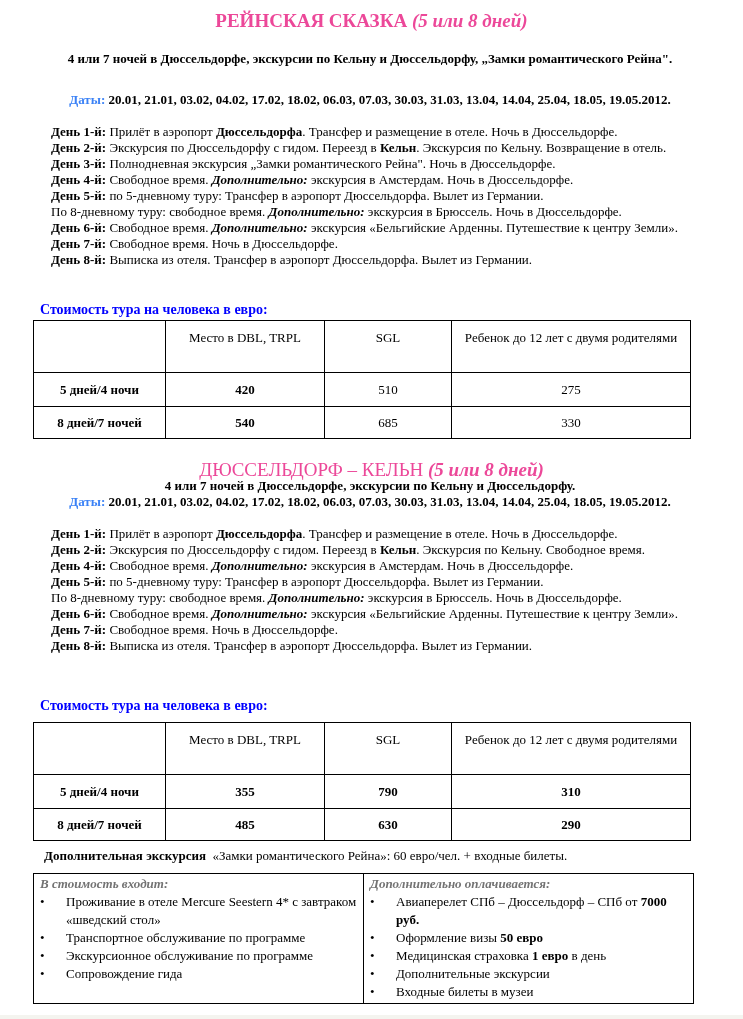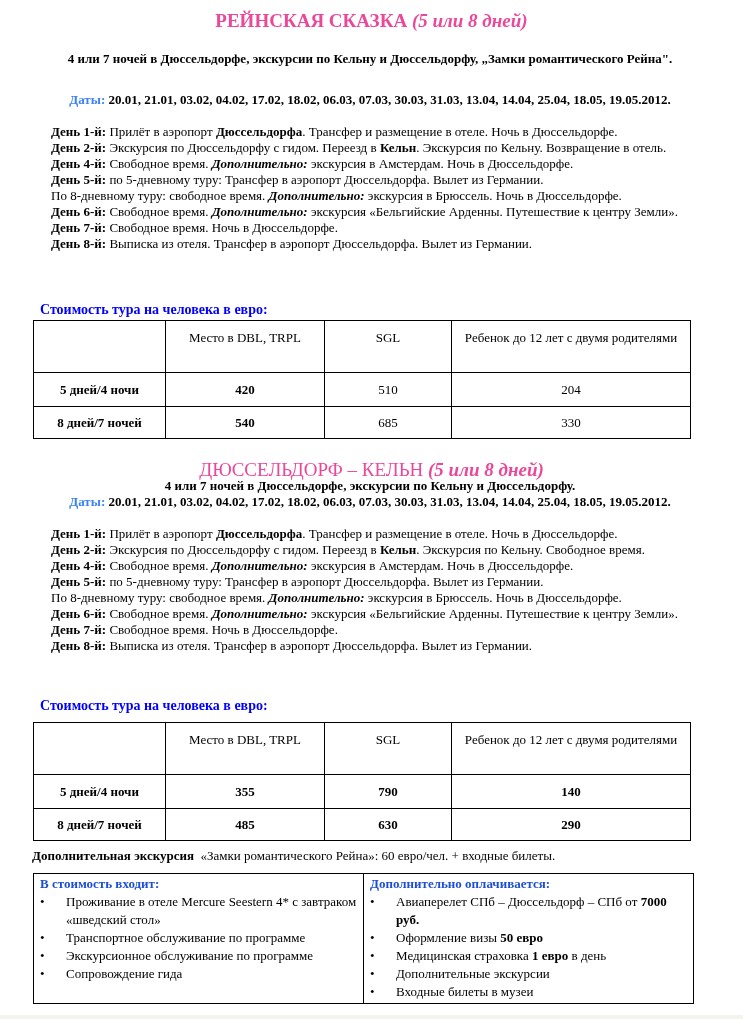--- a/index.html
+++ b/index.html
@@ -15,25 +15,25 @@
   .program { position: absolute; left: 40px; width: 660px; font-size: 13px; line-height: 16px; margin-left: 11px; }
   .program .day { display: block; }
   .program b.dl { font-weight: bold; }
   .program b.x { font-weight: bold; font-style: italic; }
   .price-label { position: absolute; left: 40px; font-size: 14px; font-weight: bold; color: #0000ff; }
   table.price { position: absolute; left: 33px; width: 658px; border-collapse: collapse; font-size: 13px; }
   table.price td { border: 1px solid #000; text-align: center; vertical-align: middle; padding: 0 4px; }
   table.price td.hd { vertical-align: top; padding-top: 8px; line-height: 18px; }
   table.price td.rowhead { font-weight: bold; }
   table.price td.val { font-weight: bold; margin-top: 24px; }
-  .extra { position: absolute; left: 32px; font-size: 13px; }
+  .extra { position: absolute; left: 44px; font-size: 13px; }
   .extra b { font-weight: bold; }
   table.incl { position: absolute; left: 33px; width: 661px; border-collapse: collapse; font-size: 13px; top: 873px; }
   table.incl td { border: 1px solid #000; vertical-align: top; padding: 1px 6px 2px 6px; width: 50%; line-height: 18px; }
-  table.incl .hdr { color: #1d4ed8; font-weight: bold; }
+  table.incl .hdr { color: #737373; font-weight: bold; font-style: italic; }
   table.incl ul { margin: 0; padding: 0; list-style: none; }
   table.incl li { position: relative; padding-left: 26px; }
   table.incl li::before { content: "\2022"; position: absolute; left: 0; top: 0; }
   .bottom-bar { position: absolute; left: 0; top: 1015px; width: 743px; height: 4px; background: #f4f4ef; }
 </style>
 </head>
 <body>
 
 <div class="page">
 
@@ -42,41 +42,42 @@
     <i>(5 или 8 дней)</i>
   </div>
   <div class="subtitle" style="top:50px;">4 или 7 ночей в Дюссельдорфе, экскурсии по Кельну и Дюссельдорфу, „Замки романтического Рейна".</div>
   <div class="dates" style="top:92px;">
     <span class="lbl">Даты:</span>
     <span>20.01, 21.01, 03.02, 04.02, 17.02, 18.02, 06.03, 07.03, 30.03, 31.03, 13.04, 14.04, 25.04, 18.05, 19.05.2012.</span>
   </div>
   <div class="program" style="top:124px;">
       <span class="day"><b class="dl">День 1-й:</b><span> Прилёт в аэропорт </span><b>Дюссельдорфа</b><span>. Трансфер и размещение в отеле. Ночь в Дюссельдорфе.</span></span>
       <span class="day"><b class="dl">День 2-й:</b><span> Экскурсия по Дюссельдорфу с гидом. Переезд в </span><b>Кельн</b><span>. Экскурсия по Кельну. Возвращение в отель.</span></span>
+      <span class="day"><b class="dl">День 3-й:</b><span> Полнодневная экскурсия „Замки романтического Рейна". Ночь в Дюссельдорфе.</span></span>
       <span class="day"><b class="dl">День 4-й:</b><span> Свободное время. </span><b class="x">Дополнительно:</b><span> экскурсия в Амстердам. Ночь в Дюссельдорфе.</span></span>
       <span class="day"><b class="dl">День 5-й:</b><span> по 5-дневному туру: Трансфер в аэропорт Дюссельдорфа. Вылет из Германии.</span></span>
       <span class="day"><span>По 8-дневному туру: свободное время. </span><b class="x">Дополнительно:</b><span> экскурсия в Брюссель. Ночь в Дюссельдорфе.</span></span>
       <span class="day"><b class="dl">День 6-й:</b><span> Свободное время. </span><b class="x">Дополнительно:</b><span> экскурсия «Бельгийские Арденны. Путешествие к центру Земли».</span></span>
       <span class="day"><b class="dl">День 7-й:</b><span> Свободное время. Ночь в Дюссельдорфе.</span></span>
       <span class="day"><b class="dl">День 8-й:</b><span> Выписка из отеля. Трансфер в аэропорт Дюссельдорфа. Вылет из Германии.</span></span>
     </div>
   <div class="price-label" style="top:302px;">Стоимость тура на человека в евро:</div>
   <table class="price" style="top:320px;">
     <tbody>
         <tr style="height:52px;">
       <td class="hd" style="width:123px;"></td>
       <td class="hd" style="width:150px;">Место в DBL, TRPL</td>
       <td class="hd" style="width:118px;">SGL</td>
       <td class="hd">Ребенок до 12 лет с двумя родителями</td>
     </tr>
     <tr style="height:34px;">
       <td class="rowhead">5 дней/4 ночи</td>
       <td class="val">420</td>
       <td>510</td>
-      <td>204</td>
+      <td>275</td>
     </tr>
     <tr style="height:32px;">
       <td class="rowhead">8 дней/7 ночей</td>
       <td class="val">540</td>
       <td>685</td>
       <td>330</td>
     </tr>
   </tbody>
     </table>
 
@@ -105,21 +106,21 @@
         <tr style="height:52px;">
       <td class="hd" style="width:123px;"></td>
       <td class="hd" style="width:150px;">Место в DBL, TRPL</td>
       <td class="hd" style="width:118px;">SGL</td>
       <td class="hd">Ребенок до 12 лет с двумя родителями</td>
     </tr>
     <tr style="height:34px;">
       <td class="rowhead">5 дней/4 ночи</td>
       <td class="val">355</td>
       <td class="val">790</td>
-      <td class="val">140</td>
+      <td class="val">310</td>
     </tr>
     <tr style="height:32px;">
       <td class="rowhead">8 дней/7 ночей</td>
       <td class="val">485</td>
       <td class="val">630</td>
       <td class="val">290</td>
     </tr>
   </tbody>
     </table>
 

